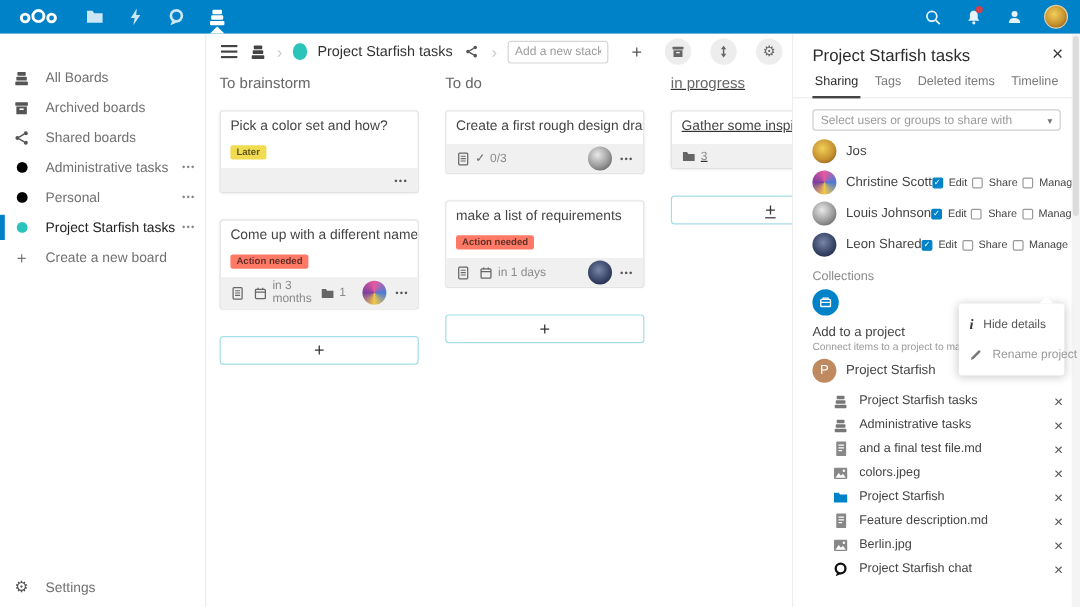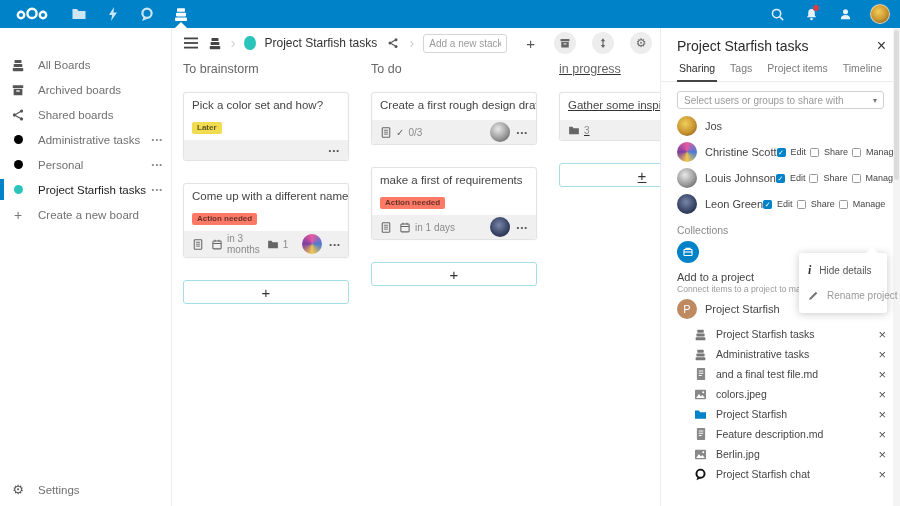--- a/index.html
+++ b/index.html
@@ -376,21 +376,21 @@
             </svg>
           </span>
           <span class="cf-text" style="color:#666">✓</span>
           <span class="cf-text">0/3</span>
           <span class="cf-spacer"></span>
           <span class="avatar-sm av-louis"></span>
           <span class="cf-menu">•••</span>
         </div>
       </div>
       <div class="card">
-        <div class="card-title">make a first of requirements</div>
+        <div class="card-title">make a list of requirements</div>
         <div class="card-tags">
           <span class="chip action">Action needed</span>
         </div>
         <div class="card-footer">
           <span>
             <svg width="12" height="13" viewBox="0 0 16 16">
               <rect x="3" y="1.6" width="10" height="12.8" rx="1" fill="none" stroke="#666" stroke-width="1.4"></rect>
               <line x1="5.2" y1="5" x2="10.8" y2="5" stroke="#666" stroke-width="1.2"></line>
               <line x1="5.2" y1="7.6" x2="10.8" y2="7.6" stroke="#666" stroke-width="1.2"></line>
               <line x1="5.2" y1="10.2" x2="10.8" y2="10.2" stroke="#666" stroke-width="1.2"></line>
@@ -433,21 +433,21 @@
 </div>
 
 <div class="panel">
   <div class="panel-head">
     <span class="panel-title">Project Starfish tasks</span>
     <span class="panel-close">×</span>
   </div>
   <div class="tabs">
     <span class="tab active">Sharing</span>
     <span class="tab">Tags</span>
-    <span class="tab">Project items</span>
+    <span class="tab">Deleted items</span>
     <span class="tab">Timeline</span>
   </div>
 
   <div class="share-select">
     <span class="share-ph">Select users or groups to share with</span>
     <span class="share-caret">▾</span>
   </div>
 
   <div class="user-row">
     <span class="user-av av-jos"></span>
@@ -478,21 +478,21 @@
       <span class="acl-label">Edit</span>
       <span class="cb"></span>
       <span class="acl-label">Share</span>
       <span class="cb"></span>
       <span class="acl-label">Manage</span>
 
     </span>
   </div>
   <div class="user-row">
     <span class="user-av av-leon"></span>
-    <span class="user-name">Leon Green</span>
+    <span class="user-name">Leon Shared</span>
     <span class="acl">
       <span class="cb checked">
           <span class="cm">✓</span>
         </span>
       <span class="acl-label">Edit</span>
       <span class="cb"></span>
       <span class="acl-label">Share</span>
       <span class="cb"></span>
       <span class="acl-label">Manage</span>
       <span class="trash">

